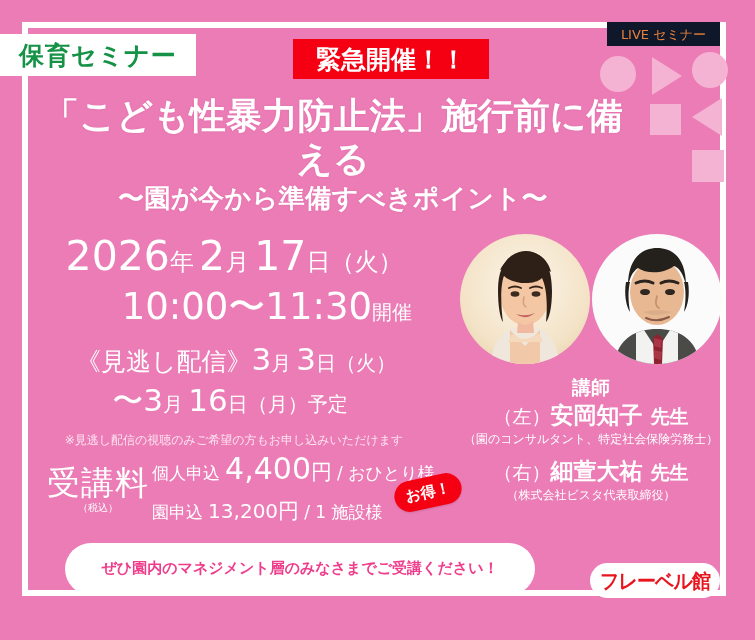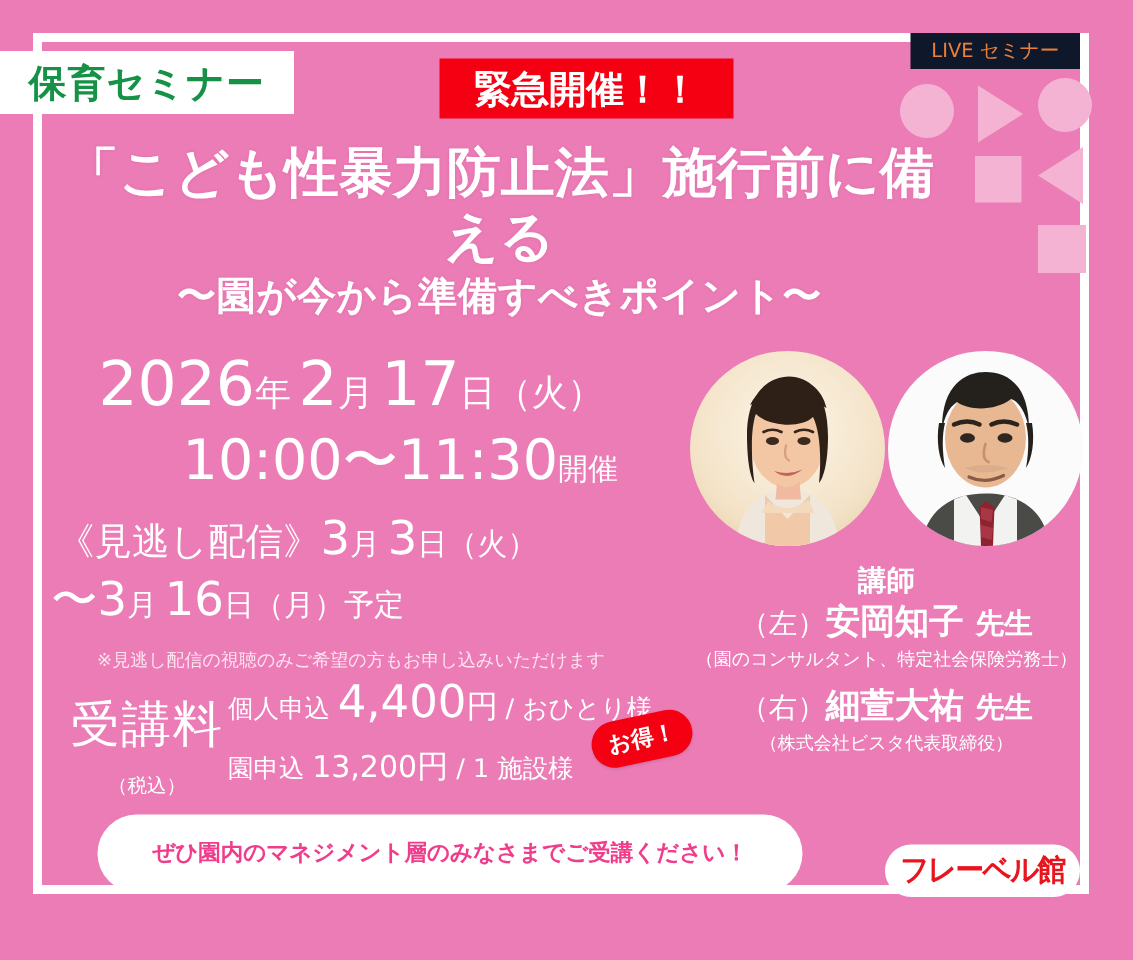--- a/index.html
+++ b/index.html
@@ -88,25 +88,25 @@
     position:absolute;left:34px;top:236px;width:400px;
     color:#ffffff;font-family:"DejaVu Sans",sans-serif;
   }
   .d-row1{text-align:center;white-space:nowrap;line-height:1;}
   .d-row1 .big{font-size:41px;}
   .d-row1 .num{font-size:41px;}
   .d-row1 .sm{font-size:24px;}
   .d-row2{text-align:right;white-space:nowrap;line-height:1;margin-top:11px;padding-right:22px;}
   .d-row2 .num{font-size:37px;}
   .d-row2 .sm{font-size:20px;}
-  .d-row3{text-align:left;white-space:nowrap;line-height:1;margin-top:19px;padding-left:4px;}
+  .d-row3{text-align:center;white-space:nowrap;line-height:1;margin-top:19px;padding-left:4px;}
   .d-row3 .lbl{font-size:25px;}
   .d-row3 .num{font-size:31px;}
   .d-row3 .sm{font-size:20px;}
-  .d-row4{text-align:left;white-space:nowrap;line-height:1;margin-top:10px;padding-right:8px;}
+  .d-row4{text-align:center;white-space:nowrap;line-height:1;margin-top:10px;padding-right:8px;}
   .d-row4 .num{font-size:31px;}
   .d-row4 .sm{font-size:20px;}
   .d-note{
     text-align:center;font-size:12px;margin-top:16px;
     color:#ffe3f1;letter-spacing:0px;white-space:nowrap;
   }
   
   .portrait{
     position:absolute;border-radius:50%;overflow:hidden;
   }
@@ -127,21 +127,21 @@
   .sp-gap{height:9px;}
   
   .price{
     position:absolute;left:40px;top:452px;width:420px;
     color:#ffffff;font-family:"DejaVu Sans",sans-serif;
   }
   .price-label{
     position:absolute;left:2px;top:14px;width:112px;text-align:center;
   }
   .price-label .pl-main{font-size:33px;line-height:1;letter-spacing:1px;}
-  .price-label .pl-sub{font-size:13px;line-height:1;margin-top:19px;}
+  .price-label .pl-sub{font-size:10px;line-height:1;margin-top:4px;}
   .price-rows{position:absolute;left:112px;top:0;width:310px;}
   .pr-row{white-space:nowrap;line-height:1;}
   .pr-row.r1{margin-top:2px;}
   .pr-row.r2{margin-top:17px;}
   .pr-row .kind{font-size:17px;}
   .pr-row .amt{font-size:30px;}
   .pr-row .amt.big{font-size:20px;}
   .pr-row .yen{font-size:21px;}
   .pr-row .per{font-size:17px;}
   .otoku{

